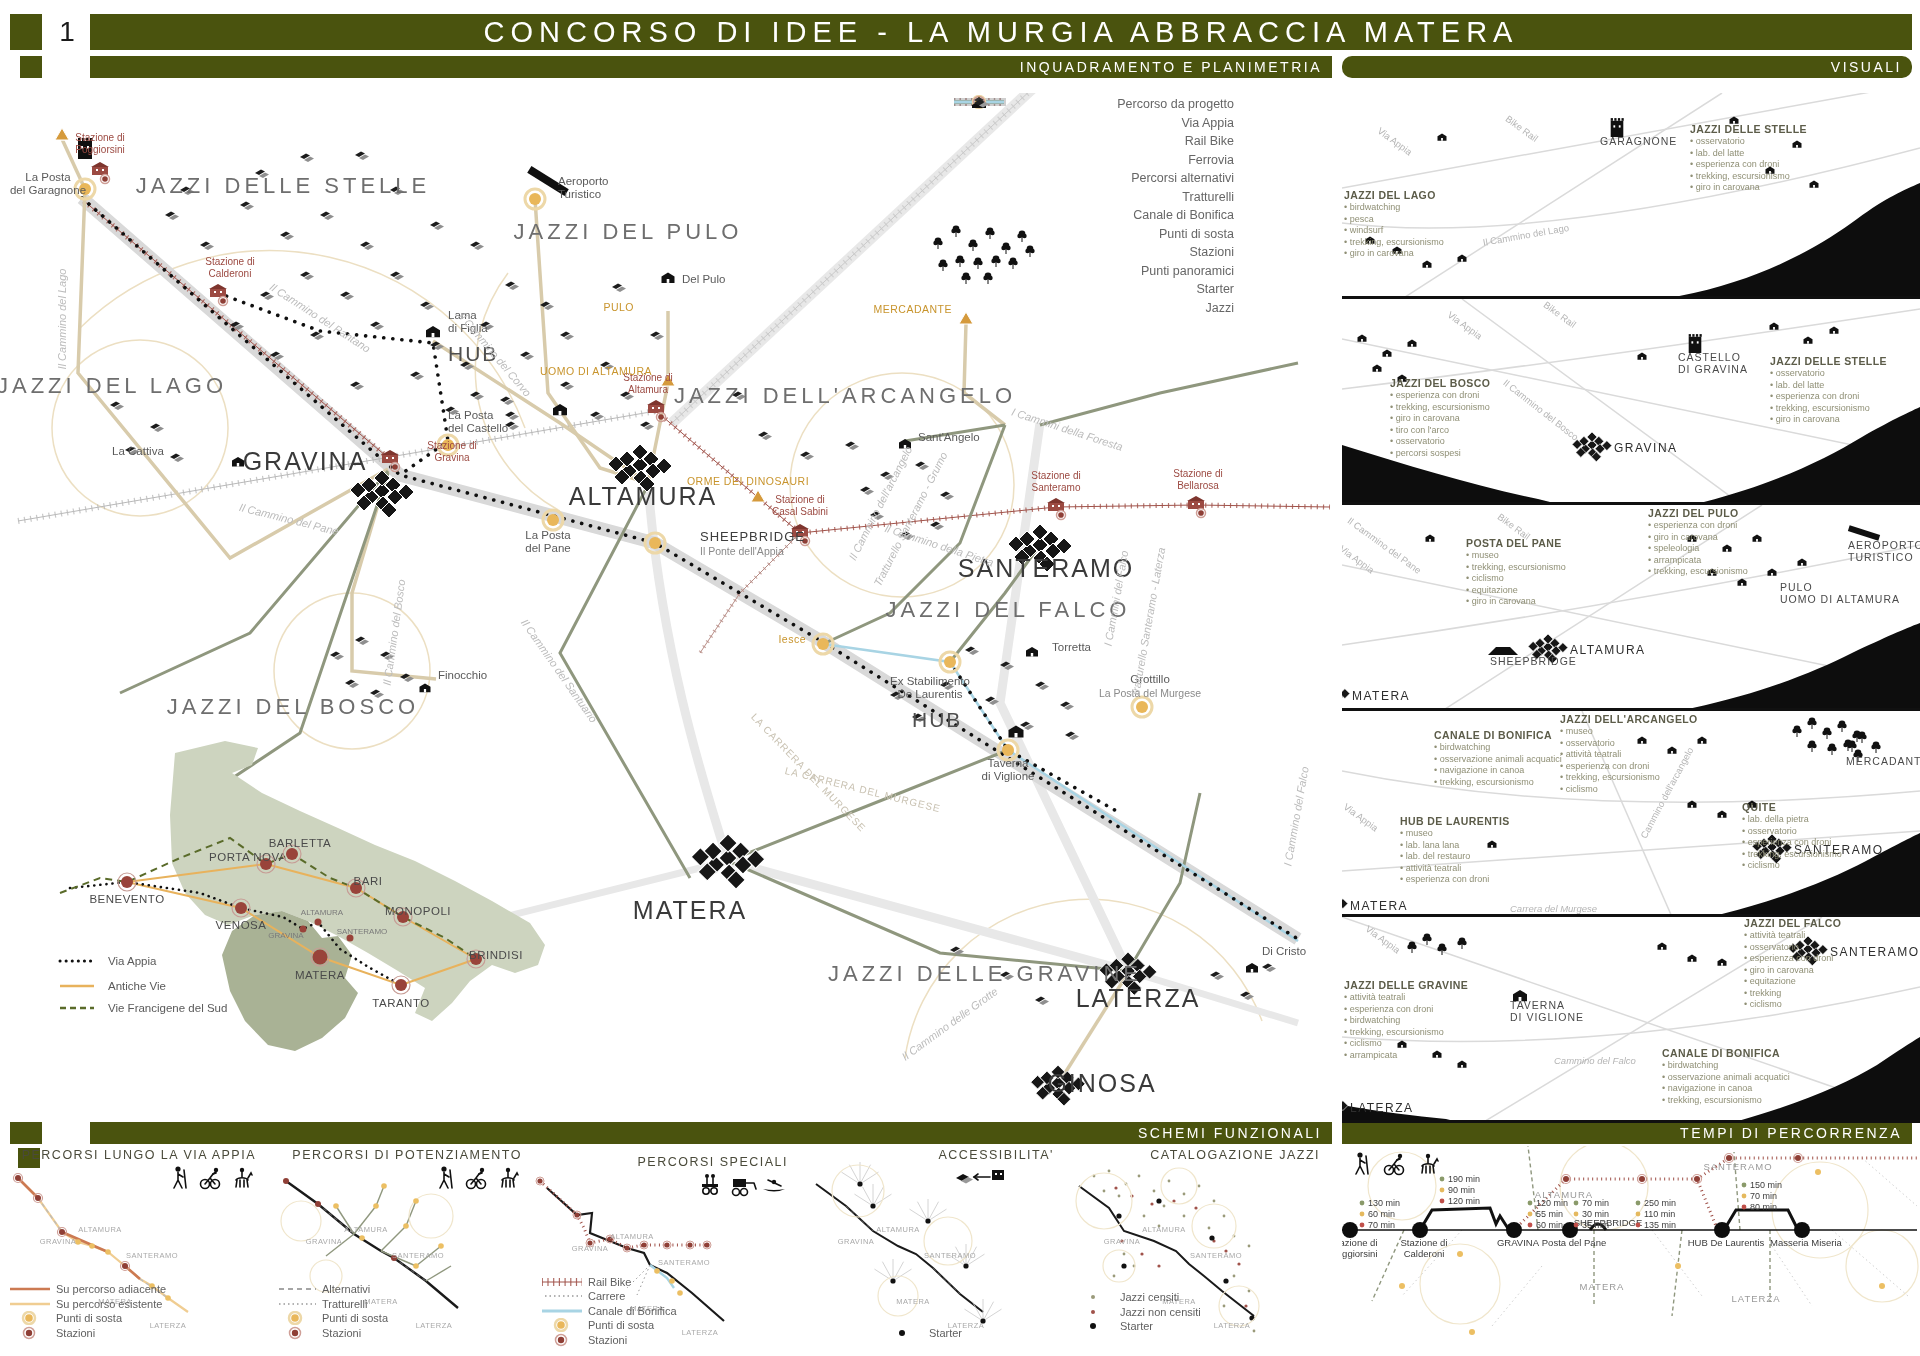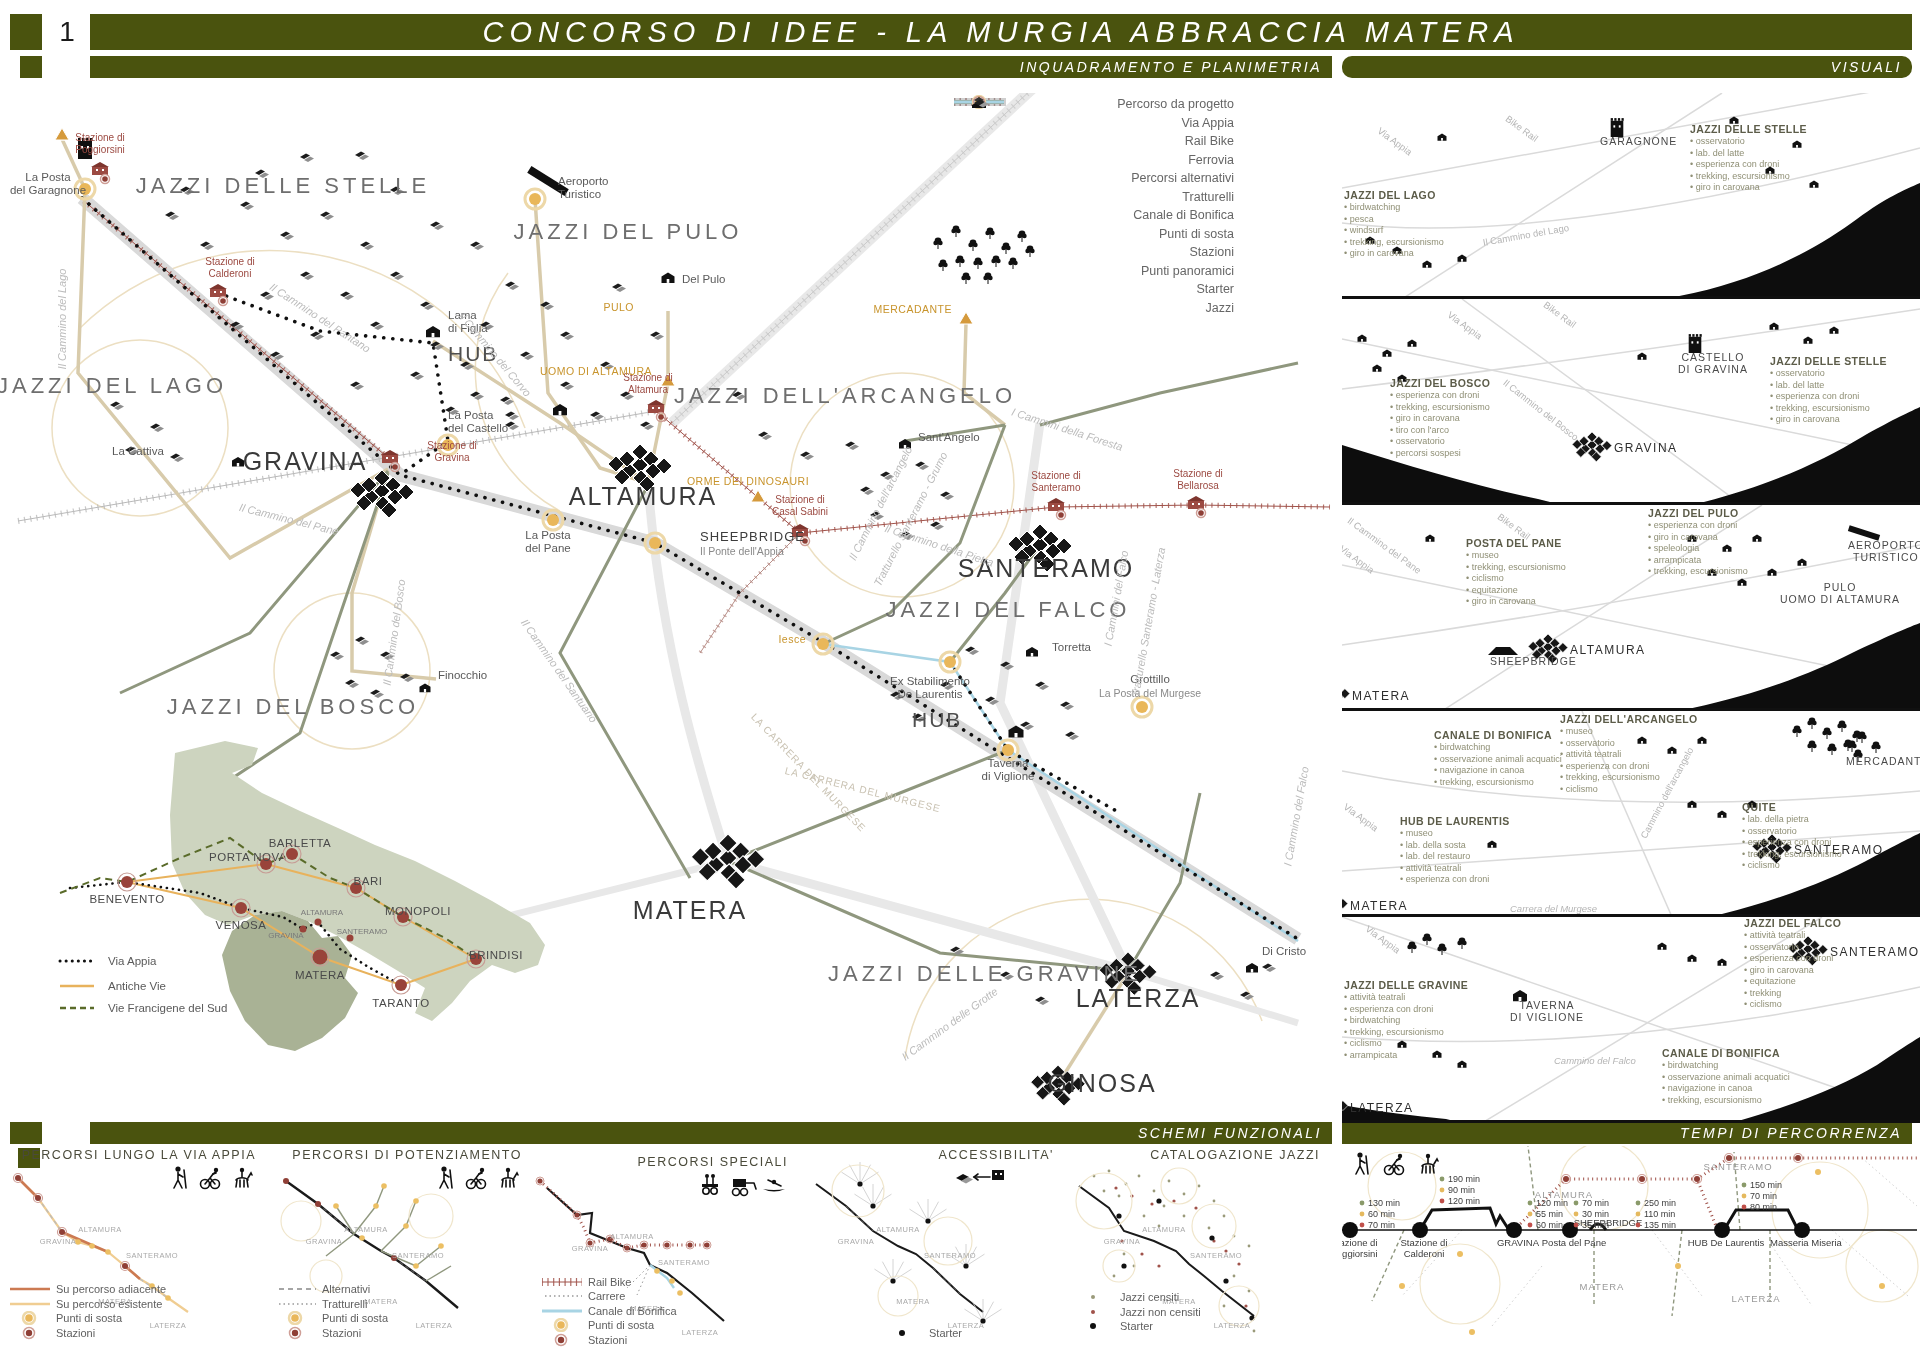--- a/index.html
+++ b/index.html
@@ -1,17 +1,17 @@
 <!DOCTYPE html>
 <html><head>
 <meta charset="utf-8">
 <style>
   html,body{margin:0;padding:0;background:#fff;}
   body{width:1920px;height:1356px;position:relative;font-family:"Liberation Sans",sans-serif;overflow:hidden;}
-  .olive{background:#4a530e;font-style:italic;}
+  .olive{background:#4a530e;}
   .bar{position:absolute;color:#fff;}
   #titlebar{left:90px;top:14px;width:1822px;height:36px;text-align:center;font-size:29px;letter-spacing:6px;line-height:36px;font-weight:400;}
   .subbar{height:22px;font-size:14px;letter-spacing:2.5px;line-height:22px;text-align:right;padding-right:10px;box-sizing:border-box;}
   #numbox{position:absolute;left:44px;top:14px;width:46px;height:36px;background:#fff;text-align:center;font-size:28px;line-height:36px;color:#1a1a1a;}
   .sq{position:absolute;background:#4a530e;}
   
   #map{position:absolute;left:0;top:93px;width:1332px;height:1030px;}
   #map svg{position:absolute;left:0;top:0;}
   .zone-label{font-size:22px;letter-spacing:4px;fill:#6e6e6e;}
   .city-label{font-size:25px;letter-spacing:2px;fill:#3a3a3a;}
@@ -33,21 +33,21 @@
   #visuali{position:absolute;left:1342px;top:93px;width:578px;height:1030px;}
   .strip{position:absolute;left:0;width:578px;height:206px;border-bottom:3px solid #101010;box-sizing:border-box;overflow:hidden;background:#fff;}
   .vblock{position:absolute;width:160px;}
   .vblock h4{margin:0;font-size:10.5px;color:#5c5c49;letter-spacing:.4px;font-weight:bold;}
   .vblock ul{margin:1px 0 0;padding:0;list-style:none;}
   .vblock li{font-size:9px;color:#8f8f75;line-height:11.5px;}
   .vblock li:before{content:"• ";}
   .vlabel{position:absolute;white-space:pre;transform-origin:0 0;}
   .vpath{font-size:9.5px;color:#b5b5b5;}
   .vpath-i{font-size:9.5px;color:#b5b5b5;font-style:italic;margin-top:24px;}
-  .vplace{font-size:10.5px;color:#4a4a4a;letter-spacing:1px;text-align:center;padding-left:18px;}
+  .vplace{font-size:10.5px;color:#4a4a4a;letter-spacing:1px;text-align:left;padding-left:18px;}
   .vcity{font-size:12px;color:#2e2e2e;letter-spacing:1.5px;}
   
   #schemi{position:absolute;left:0;top:1146px;width:1332px;height:210px;}
   .panel{position:absolute;top:0;width:266px;height:210px;}
   .ptitle{position:absolute;top:2px;right:10px;font-size:12.5px;letter-spacing:1.5px;color:#4a4a3a;}
   .plegend{position:absolute;left:10px;}
   .prow{display:flex;align-items:center;height:14.5px;}
   .prow .ptxt{font-size:11px;color:#5f5f5f;padding-left:6px;}
   .mini-city{font-size:7.5px;letter-spacing:.5px;fill:#a9a9a9;}
   #tempi{position:absolute;left:1342px;top:1146px;width:578px;height:210px;}
@@ -1309,21 +1309,21 @@
           <li>lab. della pietra</li>
           <li>osservatorio</li>
           <li>esperienza con droni</li>
           <li>trekking, escursionismo</li>
           <li>ciclismo</li>
         </ul>
       </div><div class="vblock" style="left: 58px; top: 104px;">
         <h4>HUB DE LAURENTIS</h4>
         <ul>
           <li>museo</li>
-          <li>lab. della sosta</li>
+          <li>lab. lana lana</li>
           <li>lab. del restauro</li>
           <li>attività teatrali</li>
           <li>esperienza con droni</li>
         </ul>
       </div></div>
     <div class="strip" style="top: 824px;"><svg width="578" height="206">
         <path d="M0,0 L578,200" fill="none" stroke="#dadada" stroke-width="1.5"></path>
         <path d="M140,206 L480,0" fill="none" stroke="#dadada" stroke-width="1.5"></path>
         <path d="M0,120 Q260,140 578,70" fill="none" stroke="#dadada" stroke-width="1.5"></path>
         <g transform="translate(320,30) scale(0.9)">

